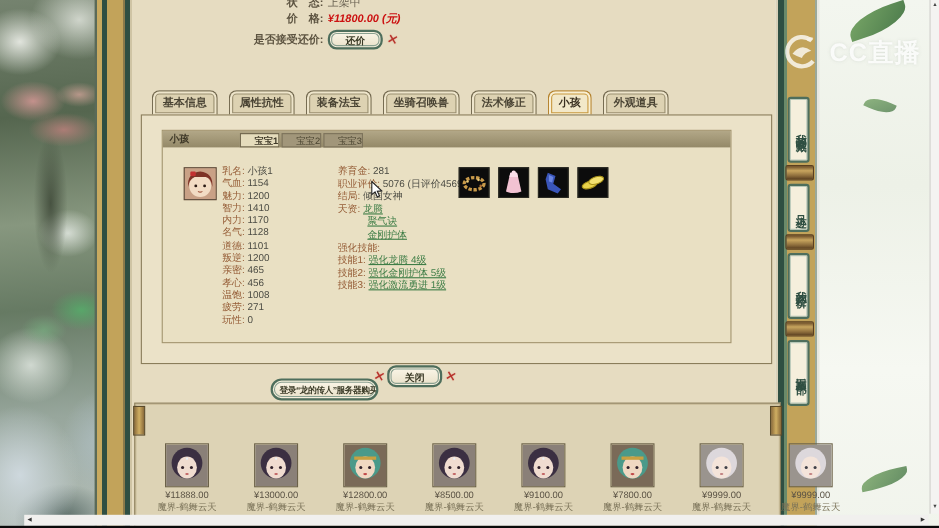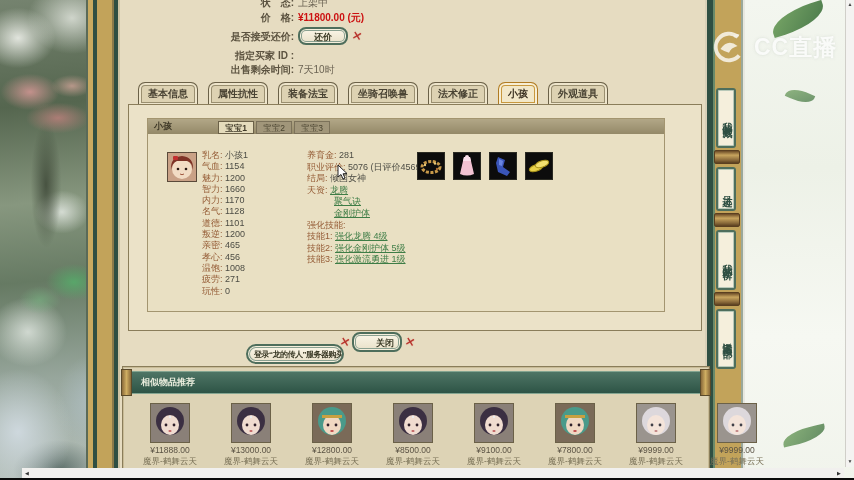--- a/index.html
+++ b/index.html
@@ -38,21 +38,21 @@
   .watermark{left:710px;top:28px;display:flex;align-items:center;gap:6px;z-index:6;opacity:.85;}
   .watermark .cc-text{color:rgba(255,255,255,.9);font-size:23px;font-weight:bold;letter-spacing:1px;
     text-shadow:0 0 3px rgba(180,190,180,.5);}
 
   
   .content{left:120px;top:0;width:585px;height:480px;background:#e6dcc1;}
 
   .info-row{position:absolute;left:0;width:420px;height:14px;font-size:10px;line-height:14px;white-space:nowrap;}
   .info-label{position:absolute;left:60px;width:114px;text-align:right;color:#5c5340;font-weight:bold;}
   .info-value{position:absolute;left:178px;color:#6b6353;}
-  .val-red{color:#cc1111;font-weight:bold;}
+  .val-red{color:#cc1111;font-weight:bold;font-style:italic;}
   .val-status{color:#6b6353;}
 
   .btn{background:linear-gradient(180deg,#fbf6e8,#e9e1c9);border:2px solid #4e6e5c;border-radius:8px;
     box-shadow:inset 0 0 0 1px #f5efdc, inset 0 0 0 2px #8aa090;color:#3a3a26;
     font-weight:bold;text-align:center;cursor:pointer;}
   .seal{position:absolute;color:#b5342c;font-size:12px;font-weight:bold;transform:rotate(14deg);
     text-shadow:0 0 1px #d0544c;}
 
   
   .tabs{position:absolute;left:18px;top:82px;display:flex;gap:10px;}
@@ -63,21 +63,21 @@
 
   
   .tab-panel{position:absolute;left:8px;top:104px;width:574px;height:227px;background:#ebe2c8;
     border:1px solid #8a7d5a;box-sizing:border-box;}
   .pet-panel{position:absolute;left:18px;top:13px;width:518px;height:194px;background:#e9e0c3;
     border:1px solid #a39570;box-sizing:border-box;}
   .pet-titlebar{position:absolute;left:0;top:0;width:100%;height:15px;
     background:linear-gradient(180deg,#b2a787,#948968);display:flex;align-items:center;}
   .pet-title{font-size:9px;font-weight:bold;color:#3f3928;padding:0 6px;width:58px;}
   .baby-tab{width:36px;height:13px;margin-top:2px;margin-right:2px;font-size:8.5px;line-height:13px;
-    text-align:center;border:1px solid #7c725a;background:#a1967a;color:#49432f;box-sizing:border-box;}
+    text-align:right;border:1px solid #7c725a;background:#a1967a;color:#49432f;box-sizing:border-box;}
   .baby-tab.active{background:#e5dcbc;color:#3f3928;border-color:#6b6148;font-weight:bold;}
   .pet-colheads{position:absolute;left:0;top:15px;width:100%;height:14px;background:#d8cdad;
     border-bottom:1px solid #b5a987;font-size:8.5px;color:#968a6c;}
   .pet-colheads span{position:absolute;top:2px;text-align:center;}
 
   .avatar{position:absolute;left:19px;top:33px;width:28px;height:28px;border:1px solid #5a4a3a;background:#caa98a;}
 
   .stats-col{position:absolute;left:54px;top:31px;font-size:9px;line-height:11.3px;white-space:nowrap;}
   .career-col{position:absolute;left:159px;top:31px;font-size:9px;line-height:11.6px;white-space:nowrap;}
   .lbl{color:#955c36;}
@@ -88,21 +88,21 @@
   .equips{position:absolute;left:269px;top:33px;display:flex;gap:8px;}
   .equip{width:26px;height:26px;background:#0c0c0c;border:1px solid #2a2a22;}
 
   .tooltip{position:absolute;left:196px;top:58px;width:128px;background:#50786a;border:1px solid #cfe0cc;
     box-shadow:1px 2px 3px rgba(0,0,0,.35);color:#edf3e3;font-size:8px;line-height:11px;
     padding:4px 5px;z-index:10;white-space:nowrap;}
   .cursor-icon{position:absolute;left:189px;top:45px;z-index:11;}
 
   .actions{position:absolute;left:0;top:332px;width:585px;height:22px;}
   .btn-login{position:absolute;left:126px;top:12px;width:98px;height:20px;font-size:8px;line-height:16px;letter-spacing:-.5px;white-space:nowrap;overflow:hidden;border-radius:10px;}
-  .btn-close{position:absolute;left:232px;top:0;width:50px;height:20px;font-size:9px;line-height:16px;text-align:right;}
+  .btn-close{position:absolute;left:232px;top:0;width:50px;height:20px;font-size:9px;line-height:16px;}
 
   
   .similar{left:122px;top:366px;width:588px;height:114px;background:#ddd3b5;
     border:1px solid #8a7d5a;box-shadow:inset 0 0 0 1px #c8bb96;z-index:3;box-sizing:border-box;}
   .sim-titlebar{position:absolute;left:3px;top:4px;right:3px;height:21px;
     background:linear-gradient(180deg,#4e7565,#2e5446);border:1px solid #84a591;}
   .sim-title{color:#eef0e0;font-size:9px;font-weight:bold;line-height:21px;padding-left:14px;}
   .cap{position:absolute;top:2px;width:9px;height:25px;border:1px solid #5a4a2a;
     background:linear-gradient(90deg,#8a6a3a,#cfae62,#8a6a3a);}
   .sim-items{position:absolute;left:16px;top:36px;display:flex;gap:19px;}
@@ -159,28 +159,20 @@
     </div>
     <div class="info-row" style="top:11px;">
       <span class="info-label">价　格:</span>
       <span class="info-value val-red">¥11800.00 (元)</span>
     </div>
     <div class="info-row" style="top:27px;height:20px;">
       <span class="info-label" style="top:3px;">是否接受还价:</span>
       <button class="btn abs" style="left:178px;top:0;width:50px;height:18px;font-size:9px;line-height:14px;">还价</button>
       <span class="seal" style="left:232px;top:2px;">✕</span>
     </div>
-    <div class="info-row" style="top:49px;">
-      <span class="info-label">指定买家 ID :</span>
-      <span class="info-value"></span>
-    </div>
-    <div class="info-row" style="top:63px;">
-      <span class="info-label">出售剩余时间:</span>
-      <span class="info-value">7天10时</span>
-    </div>
 
     <nav class="tabs">
       <div class="tab">基本信息</div>
       <div class="tab">属性抗性</div>
       <div class="tab">装备法宝</div>
       <div class="tab">坐骑召唤兽</div>
       <div class="tab">法术修正</div>
       <div class="tab active">小孩</div>
       <div class="tab">外观道具</div>
     </nav>
@@ -205,21 +197,21 @@
             <circle cx="10" cy="16" r="1.3" fill="#2a1a14"></circle>
             <circle cx="18" cy="16" r="1.3" fill="#2a1a14"></circle>
             <path d="M12 21 q2 1.4 4 0" stroke="#a05840" stroke-width="1" fill="none"></path>
           </svg>
         </div>
 
         <div class="stats-col">
           <div><span class="lbl">乳名:</span> <span class="val">小孩1</span></div>
           <div><span class="lbl">气血:</span> <span class="val">1154</span></div>
           <div><span class="lbl">魅力:</span> <span class="val">1200</span></div>
-          <div><span class="lbl">智力:</span> <span class="val">1660</span></div>
+          <div><span class="lbl">智力:</span> <span class="val">1410</span></div>
           <div><span class="lbl">内力:</span> <span class="val">1170</span></div>
           <div><span class="lbl">名气:</span> <span class="val">1128</span></div>
           <div><span class="lbl">道德:</span> <span class="val">1101</span></div>
           <div><span class="lbl">叛逆:</span> <span class="val">1200</span></div>
           <div><span class="lbl">亲密:</span> <span class="val">465</span></div>
           <div><span class="lbl">孝心:</span> <span class="val">456</span></div>
           <div><span class="lbl">温饱:</span> <span class="val">1008</span></div>
           <div><span class="lbl">疲劳:</span> <span class="val">271</span></div>
           <div><span class="lbl">玩性:</span> <span class="val">0</span></div>
         </div>
@@ -277,23 +269,20 @@
 
     <div class="actions">
       <button class="btn btn-login">登录“龙的传人”服务器购买</button>
       <span class="seal" style="left:220px;top:3px;">✕</span>
       <button class="btn btn-close">关闭</button>
       <span class="seal" style="left:285px;top:3px;">✕</span>
     </div>
   </div>
 
   <section class="abs similar">
-    <div class="sim-titlebar">
-      <div class="sim-title">相似物品推荐</div>
-    </div>
     <div class="cap" style="left:-2px;"></div>
     <div class="cap" style="right:-2px;"></div>
 
     <div class="sim-items">
       <div class="sim-card hair-dark">
         <svg class="portrait" viewBox="0 0 38 38">
             <rect class="bg" width="38" height="38"></rect>
             <circle class="hair" cx="19" cy="17" r="14"></circle>
             <ellipse cx="19" cy="21" rx="9" ry="10" fill="#f0dcd0"></ellipse>
             <path class="hair" d="M7 20 Q8 6 19 5 Q30 6 31 20 Q28 10 19 10 Q10 10 7 20Z"></path>

